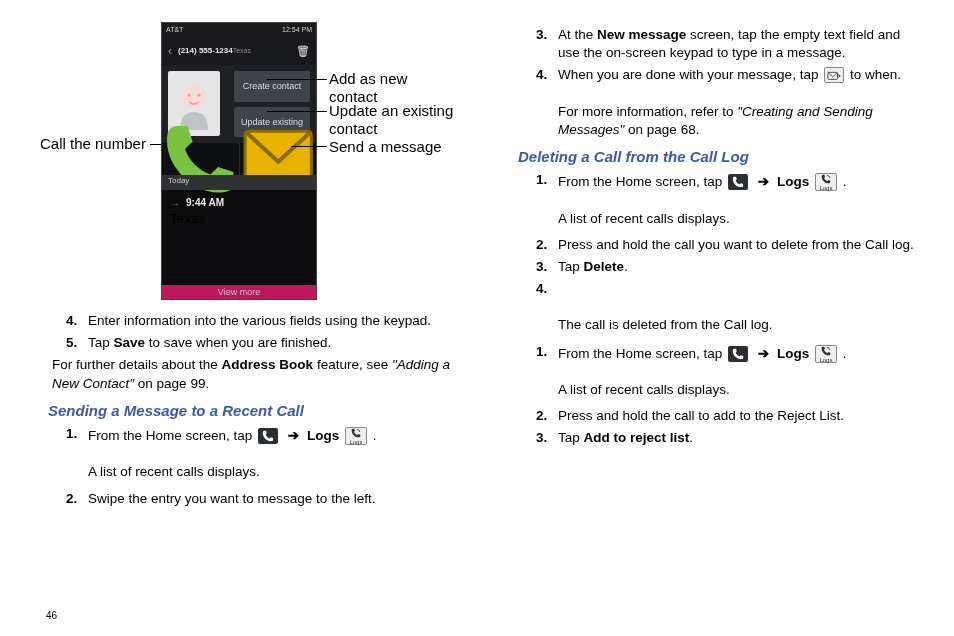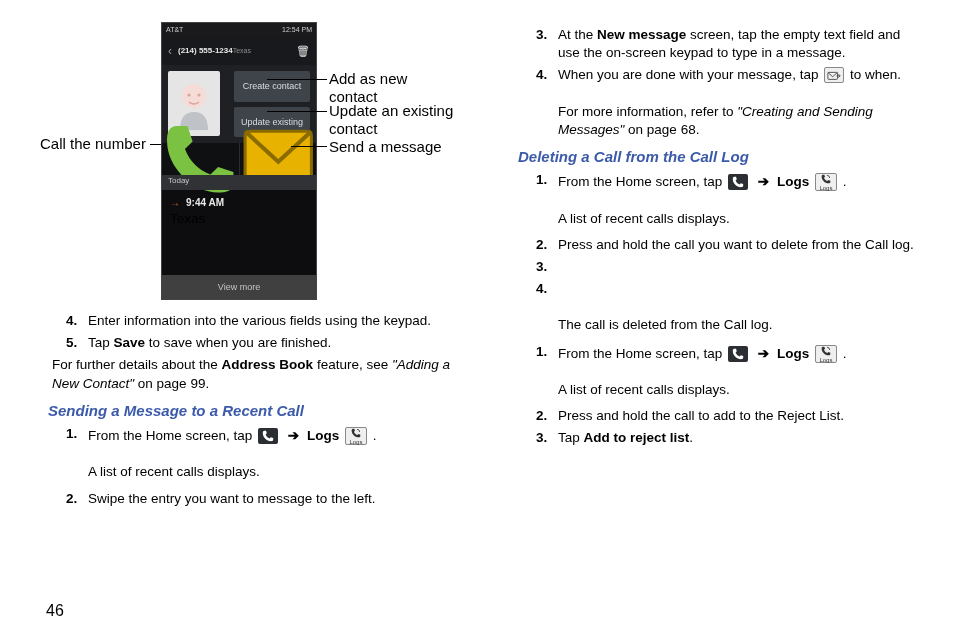--- a/index.html
+++ b/index.html
@@ -105,22 +105,22 @@
     padding: 1px 6px 0 6px;
   }
   .calllog {
     flex: 1;
     padding: 6px 8px;
   }
   .logentry { display:flex; align-items:baseline; gap:6px; }
   .logentry .arrow { color:#e86a2a; font-size:10px }
   .logentry .time { color:#e8e8e8; font-size:10px; font-weight:bold }
   .viewmore {
-    height: 24px;
-    background: #404040;
+    height: 14px;
+    background: #be185d;
     color:#c3c5c8;
     font-size:9px;
     display:flex; align-items:center; justify-content:center;
   }
   .phone-inner { display:flex; flex-direction:column; height:100%; }
   .fill { flex:1; background:#0d0d0f }
 
   .callout {
     position:absolute;
     font-size:15px;
@@ -193,21 +193,21 @@
     border-radius:2px;
     margin:0 2px;
     align-items:center; justify-content:center;
     position:relative; top:1px;
   }
   .arrow-sep { margin:0 4px; font-weight:bold }
 
   .pagenum {
     position:absolute;
     left:46px; bottom:14px;
-    font-size:16px;
+    font-size:10px;
   }
 </style>
 </head>
 <body>
 
 <svg width="0" height="0" style="position:absolute">
   <defs>
     <g id="phone-handset">
       <path d="M3 1 C1 1 1 3 1 4 C1 9 6 14 11 14 C12 14 14 14 14 12 L14 10 L11 9 L9.5 10.5 C7 9.5 5.5 8 4.5 5.5 L6 4 L5 1 Z" fill="#7cc242"></path>
     </g>
@@ -409,20 +409,23 @@
       </li>
     </ol>
     <div class="li-sub">A list of recent calls displays.</div>
     <ol>
       <li>
         <span class="num">2.</span>
         <span class="body">Press and hold the call you want to delete from the Call log.</span>
       </li>
       <li>
         <span class="num">3.</span>
+        <span class="body">
+          <span>Tap </span><b>Delete</b><span>.</span>
+        </span>
       </li>
       <li>
         <span class="num">4.</span>
       </li>
     </ol>
     <div class="li-sub">The call is deleted from the Call log.</div>
 
     <ol>
       <li>
         <span class="num">1.</span>

